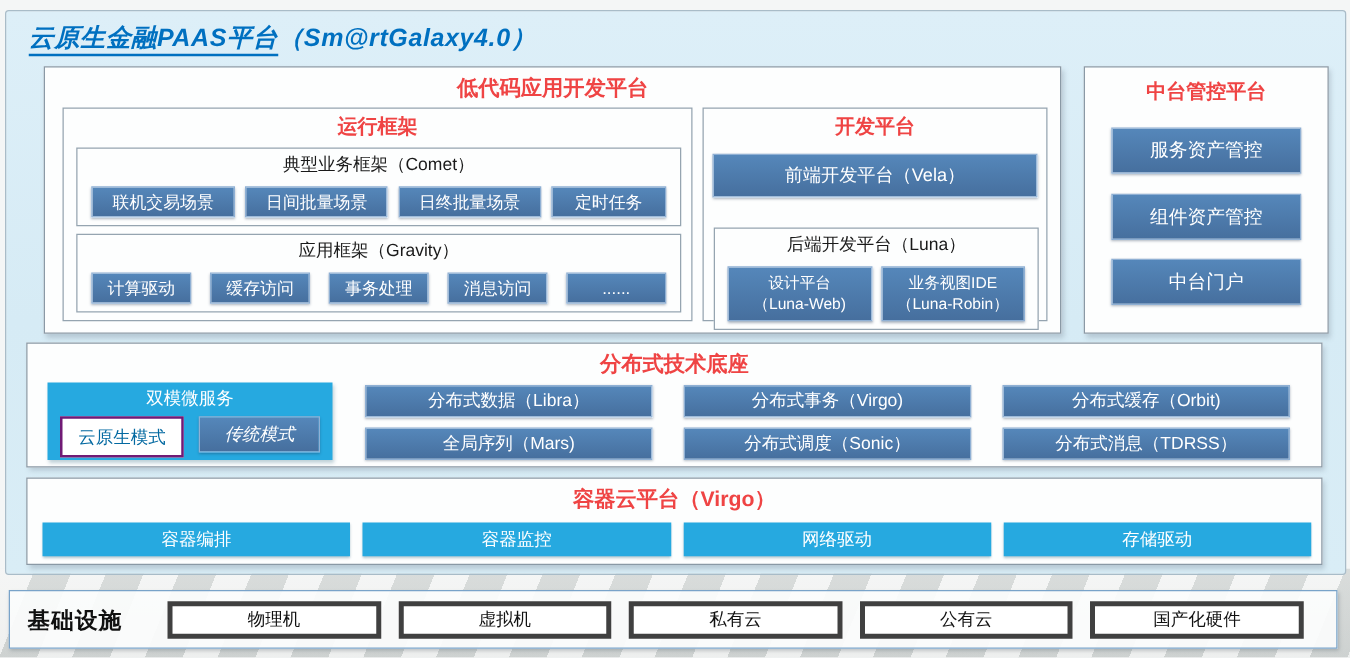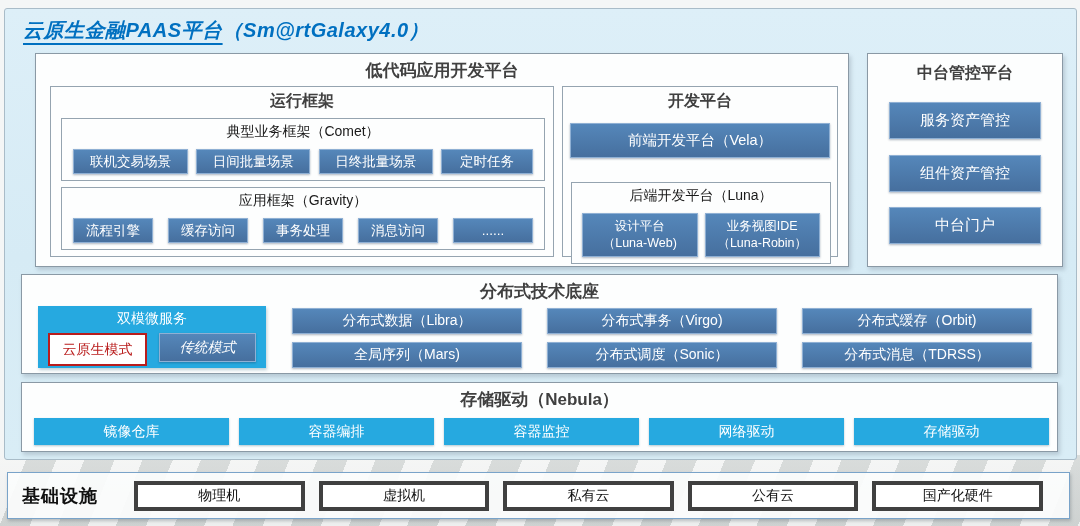--- a/index.html
+++ b/index.html
@@ -37,21 +37,21 @@
     text-underline-offset:6px;
     text-decoration:underline;
   }
   .box{
     position:absolute;background:#fdfefe;
     border:1px solid #8a99a5;
     box-shadow:2px 3px 4px rgba(105,120,135,.30);
     box-sizing:border-box;
   }
   .box .box{box-shadow:none;border-color:#95a4b0;}
-  .box-title{text-align:center;font-weight:bold;color:#404040;white-space:nowrap;}
+  .box-title{text-align:center;font-weight:bold;color:#ef4444;white-space:nowrap;}
   .box-title.lg{font-size:17px;padding-top:5px;}
   .box-title.md{font-size:16px;padding-top:4px;font-family:Liberation Serif, serif;}
   .inner-title{text-align:center;font-size:14px;color:#1a1a1a;padding-top:4px;white-space:nowrap;}
 
   .btn{
     display:flex;align-items:center;justify-content:center;
     color:#fff;font-size:13.5px;white-space:nowrap;box-sizing:border-box;
   }
   .steel{
     background:linear-gradient(180deg,#5587ba,#466f9e);
@@ -87,22 +87,22 @@
 
   
   .dist{left:16px;top:265px;width:1037px;height:100px;}
   .dual{
     position:absolute;left:16px;top:31px;width:228px;height:62px;
     background:#26a9e0;box-shadow:1px 2px 3px rgba(0,70,100,.25);
   }
   .dual-title{text-align:center;color:#fff;font-size:14px;padding-top:4px;white-space:nowrap;}
   .dual-row{position:absolute;left:10px;right:10px;top:27px;display:flex;gap:12px;}
   .cn-mode{
-    flex:1;height:29px;background:#fff;border:2px solid #b91c1c;
-    color:#b91c1c;font-size:14px;display:flex;align-items:center;justify-content:center;white-space:nowrap;
+    flex:1;height:29px;background:#fff;border:2px solid #701a75;
+    color:#0369a1;font-size:14px;display:flex;align-items:center;justify-content:center;white-space:nowrap;
   }
   .trad-mode{flex:1;height:29px;font-size:14px;font-style:italic;}
   .dist-grid{
     position:absolute;left:270px;top:33px;width:740px;
     display:flex;flex-wrap:wrap;column-gap:25px;row-gap:8px;
   }
   .dist-grid .btn{width:230px;height:26px;font-size:14px;}
 
   
   .nebula{left:16px;top:373px;width:1037px;height:70px;}
@@ -148,21 +148,21 @@
             <div class="btn steel c0">联机交易场景</div>
             <div class="btn steel c1">日间批量场景</div>
             <div class="btn steel c2">日终批量场景</div>
             <div class="btn steel c3">定时任务</div>
           </div>
         </div>
 
         <div class="box gravity">
           <div class="inner-title">应用框架（Gravity）</div>
           <div class="btn-row">
-            <div class="btn steel">流程引擎</div>
+            <div class="btn steel">计算驱动</div>
             <div class="btn steel">缓存访问</div>
             <div class="btn steel">事务处理</div>
             <div class="btn steel">消息访问</div>
             <div class="btn steel">......</div>
           </div>
         </div>
       </div>
 
       <div class="box dev">
         <div class="box-title md">开发平台</div>
@@ -203,23 +203,22 @@
         <div class="btn steel">分布式数据（Libra）</div>
         <div class="btn steel">分布式事务（Virgo)</div>
         <div class="btn steel">分布式缓存（Orbit)</div>
         <div class="btn steel">全局序列（Mars)</div>
         <div class="btn steel">分布式调度（Sonic）</div>
         <div class="btn steel">分布式消息（TDRSS）</div>
       </div>
     </div>
 
     <div class="box nebula">
-      <div class="box-title lg">存储驱动（Nebula）</div>
+      <div class="box-title lg">容器云平台（Virgo）</div>
       <div class="nebula-row">
-        <div class="btn cyan">镜像仓库</div>
         <div class="btn cyan">容器编排</div>
         <div class="btn cyan">容器监控</div>
         <div class="btn cyan">网络驱动</div>
         <div class="btn cyan">存储驱动</div>
       </div>
     </div>
   </div>
 
   <div class="infra">
     <div class="infra-label">基础设施</div>

